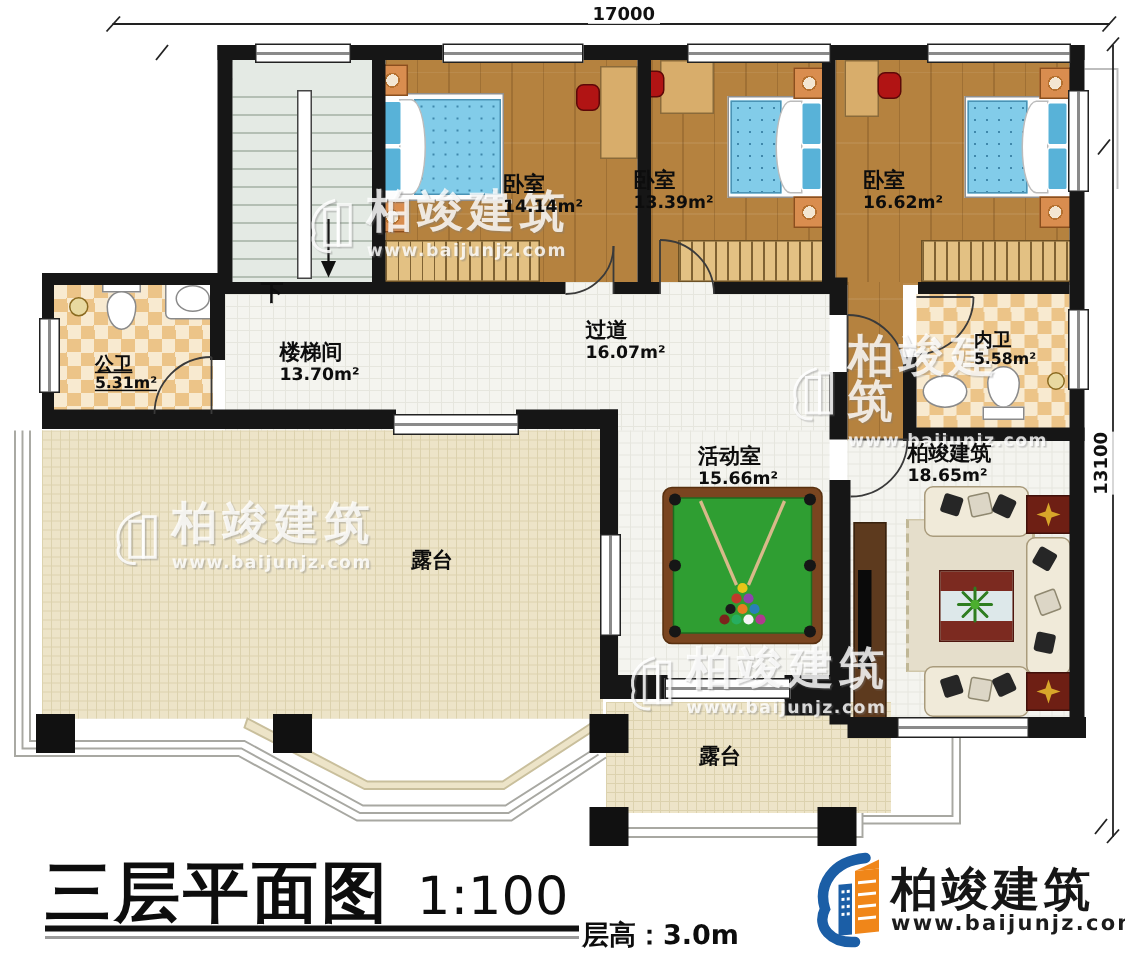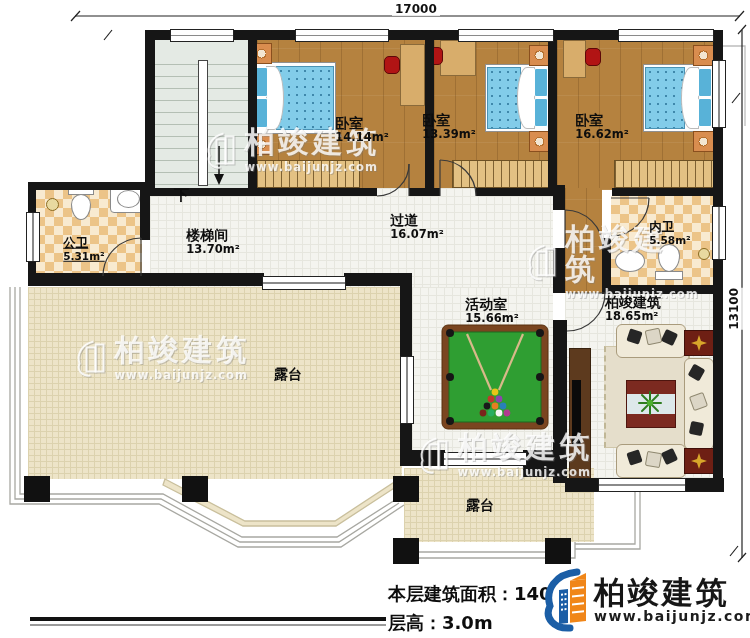--- a/index.html
+++ b/index.html
@@ -396,23 +396,24 @@
         <rect x="13" y="10" width="9" height="24"></rect>
           <rect x="22" y="7" width="8" height="27"></rect>
       </g>
     </svg>
     <div>
       <div class="wm-name">柏竣建筑</div>
       <div class="wm-url">www.baijunjz.com</div>
     </div>
   </div>
 
+  <div class="title-main">三层平面图</div>
+  <div class="title-scale">1:100</div>
   <div class="title-rule1"></div>
   <div class="title-rule2"></div>
-  <div class="info-line" style="left:388px;top:582px;">本层建筑面积：140</div>
   <div class="info-line" style="left:388px;top:611px;">层高：3.0m</div>
 
   <svg class="abs" style="left:539px;top:566px;z-index:60;" width="54" height="66" viewBox="0 0 54 66">
     <path d="M38,6 C16,8 6,24 11,40 C5,52 15,63 31,62" fill="none" stroke="#1b5ea6" stroke-width="7" stroke-linecap="round"></path>
     <g transform="skewY(-6) translate(0,4)">
       <rect x="20" y="22" width="9" height="34" fill="#1b5ea6"></rect>
       <g fill="#fff">
         <rect x="22" y="26" width="2" height="2"></rect>
           <rect x="25.5" y="26" width="2" height="2"></rect>
         <rect x="22" y="31" width="2" height="2"></rect>

